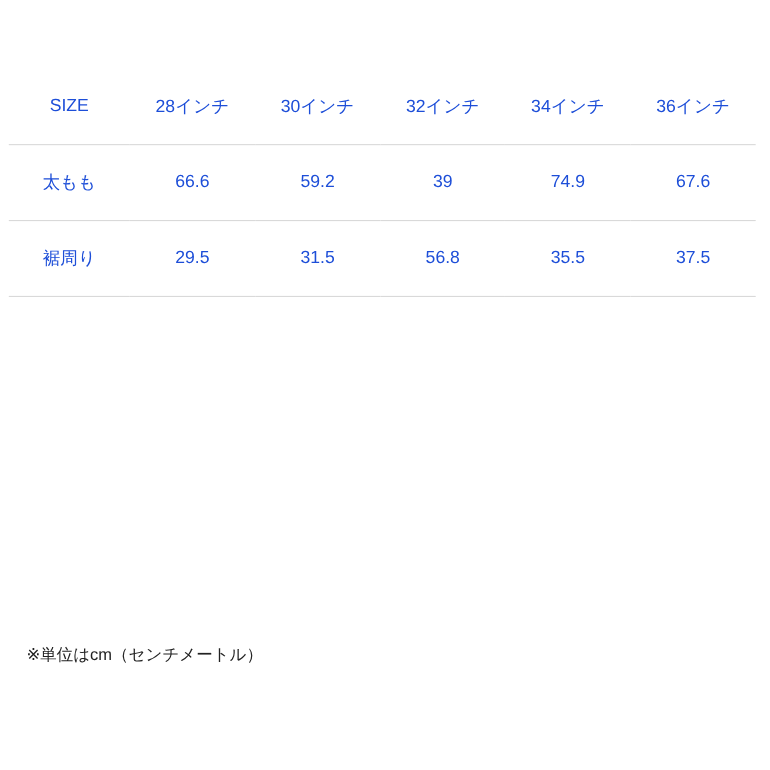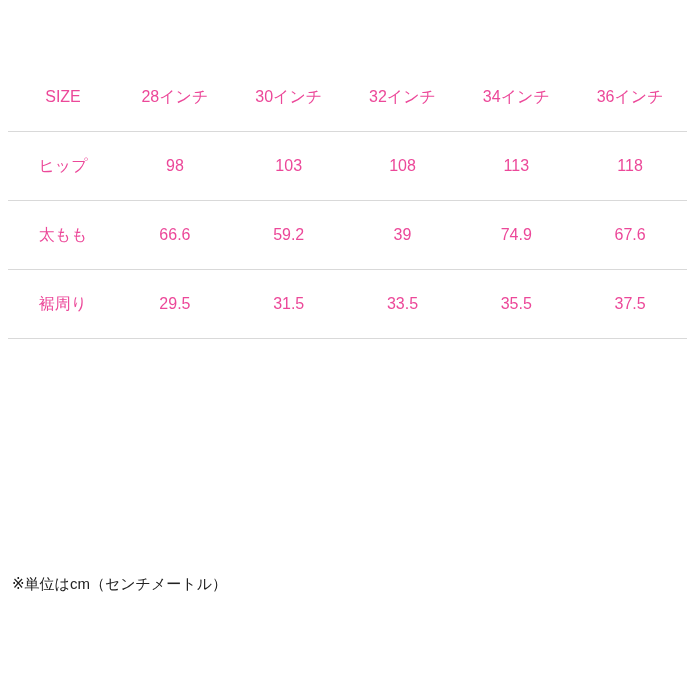--- a/index.html
+++ b/index.html
@@ -15,21 +15,21 @@
     color: #222222;
   }
   table.size-table {
     position: absolute;
     top: 63px;
     left: 8px;
     width: 679px;
     border-collapse: collapse;
     table-layout: fixed;
     font-size: 16px;
-    color: #ec4899;
+    color: #1d4ed8;
   }
   table.size-table th,
   table.size-table td {
     font-weight: 400;
     text-align: center;
     vertical-align: middle;
     height: 68px;
     padding: 0;
     border-bottom: 1px solid #d9d9d9;
     white-space: nowrap;
@@ -38,21 +38,21 @@
   .notes {
     position: absolute;
     left: 8px;
     top: 567px;
     width: 680px;
     font-size: 15px;
     line-height: 26px;
     color: #222222;
   }
   .notes p {
-    margin: 4px;
+    margin: 16px;
   }
 </style>
 </head>
 <body>
 
 <table class="size-table">
   <colgroup>
     <col style="width:110px">
     <col span="5">
   </colgroup>
@@ -61,40 +61,32 @@
         <th>SIZE</th>
         <th>28インチ</th>
         <th>30インチ</th>
         <th>32インチ</th>
         <th>34インチ</th>
         <th>36インチ</th>
       </tr>
   </thead>
   <tbody>
       <tr>
-        <th>ヒップ</th>
-        <td>98</td>
-        <td>103</td>
-        <td>108</td>
-        <td>113</td>
-        <td>118</td>
-      </tr>
-      <tr>
         <th>太もも</th>
         <td>66.6</td>
         <td>59.2</td>
         <td>39</td>
         <td>74.9</td>
         <td>67.6</td>
       </tr>
       <tr>
         <th>裾周り</th>
         <td>29.5</td>
         <td>31.5</td>
-        <td>33.5</td>
+        <td>56.8</td>
         <td>35.5</td>
         <td>37.5</td>
       </tr>
     </tbody>
 </table>
 
 <div class="notes">
   <p>※単位はcm（センチメートル）</p>
 </div>
 

